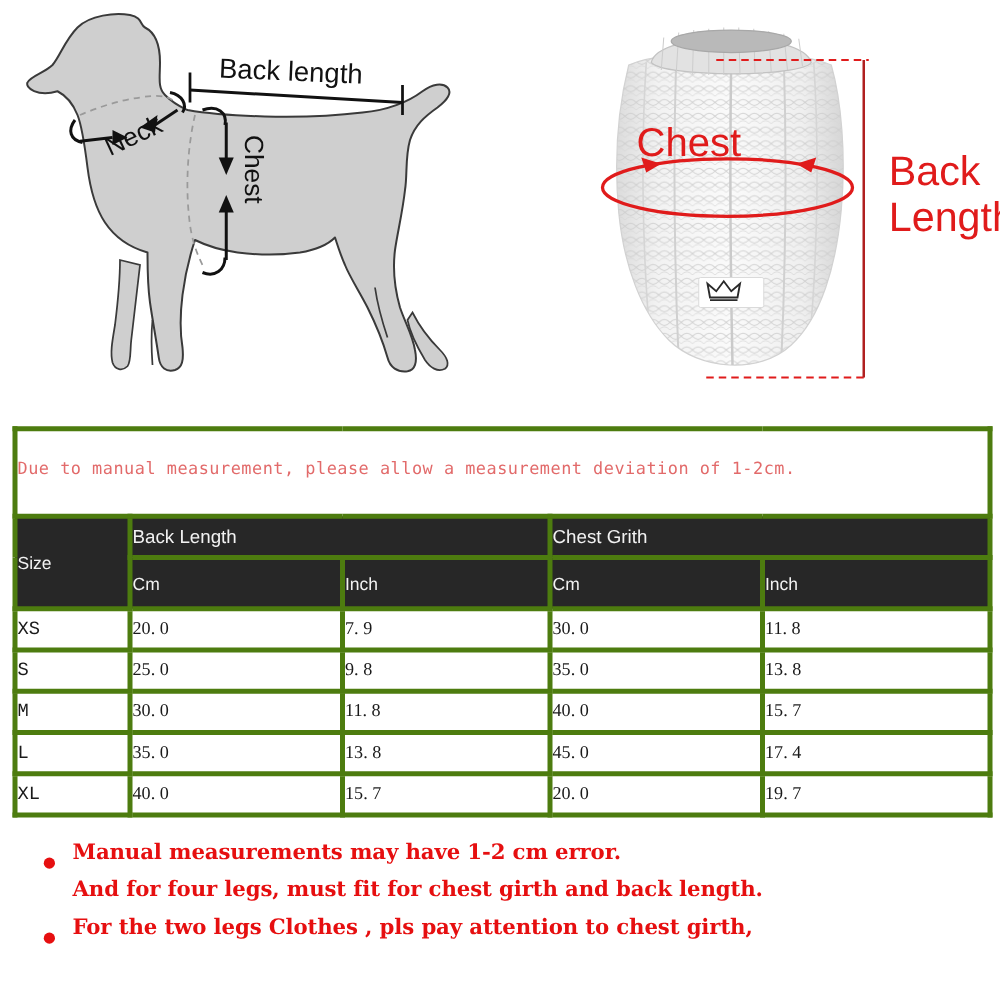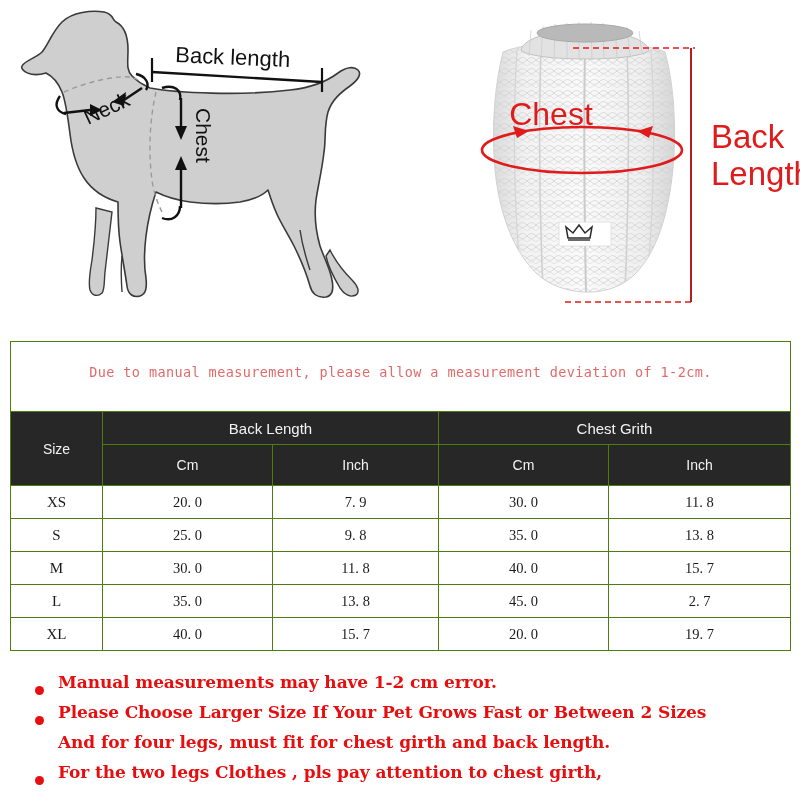--- a/index.html
+++ b/index.html
@@ -41,23 +41,23 @@
     left: 10px; top: 341px;
     width: 780px;
   }
   table.size-table {
     width: 780px;
     border-collapse: collapse;
     table-layout: fixed;
     border: 1px solid #8a8a8a;
   }
   table.size-table td, table.size-table th {
-    border: 1px solid #4d7c0f;
+    border: 4px solid #4d7c0f;
     padding: 0;
-    text-align: center;
+    text-align: left;
     vertical-align: middle;
   }
   .notice-cell {
     height: 70px;
     background: #ffffff;
     color: #e26a6a;
     font-family: "DejaVu Sans Mono", monospace;
     font-size: 13.5px;
     letter-spacing: 0.4px;
     font-weight: 400;
@@ -82,21 +82,21 @@
     font-size: 14px;
     font-weight: 400;
   }
   .data-row td {
     height: 33px;
     font-size: 14.5px;
     color: #1a1a1a;
     font-family: Liberation Serif, serif;
   }
   .data-row td.size-cell {
-    font-family: Liberation Serif, serif;
+    font-family: Liberation Mono, monospace;
     font-size: 15px;
   }
 
   
   .notes {
     position: absolute;
     left: 20px; top: 668px;
     width: 770px;
   }
   .note-line {
@@ -319,43 +319,39 @@
           <td>30. 0</td>
           <td>11. 8</td>
           <td>40. 0</td>
           <td>15. 7</td>
         </tr>
         <tr class="data-row">
           <td class="size-cell">L</td>
           <td>35. 0</td>
           <td>13. 8</td>
           <td>45. 0</td>
-          <td>2. 7</td>
+          <td>17. 4</td>
         </tr>
         <tr class="data-row">
           <td class="size-cell">XL</td>
           <td>40. 0</td>
           <td>15. 7</td>
           <td>20. 0</td>
           <td>19. 7</td>
         </tr>
       </tbody>
     </table>
   </div>
 
   <div class="notes">
     <div class="note-line">
       <span class="note-bullet"></span>
       <span class="note-text">Manual measurements may have 1-2 cm error.</span>
     </div>
     <div class="note-line">
-      <span class="note-bullet"></span>
-      <span class="note-text">Please Choose Larger Size If Your Pet Grows Fast or Between 2 Sizes</span>
-    </div>
-    <div class="note-line">
       <span class="note-bullet hidden"></span>
       <span class="note-text">And for four legs, must fit for chest girth and back length.</span>
     </div>
     <div class="note-line">
       <span class="note-bullet"></span>
       <span class="note-text">For the two legs Clothes , pls pay attention to chest girth,</span>
     </div>
   </div>
 
 </div>

